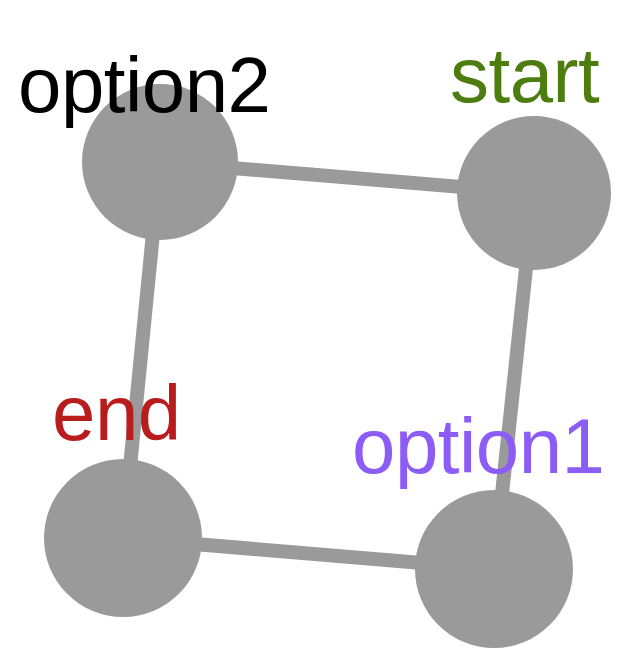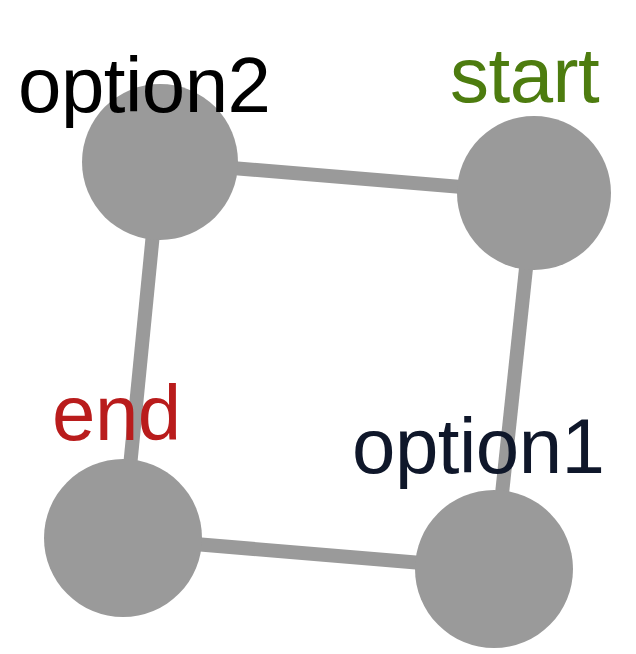--- a/index.html
+++ b/index.html
@@ -55,16 +55,16 @@
         <circle cx="534" cy="193" r="77" fill="#9a9a9a"></circle>
         <circle cx="123" cy="538" r="79" fill="#9a9a9a"></circle>
         <circle cx="494" cy="569" r="79" fill="#9a9a9a"></circle>
       </g>
   </svg>
 
   <div id="label-layer">
       <div class="node-label" style="left: 18px; top: 2px; color: rgb(0, 0, 0); margin-top: 44px;">option2</div>
       <div class="node-label" style="left: 450px; top: 36px; color: #4d7c0f;">start</div>
       <div class="node-label" style="left: 52px; top: 374px; color: #b91c1c;">end</div>
-      <div class="node-label" style="left: 352px; top: 407px; color: #0f172a;">option1</div>
+      <div class="node-label" style="left: 352px; top: 407px; color: #8b5cf6;">option1</div>
     </div>
 
 </div>
 
 </body></html>

